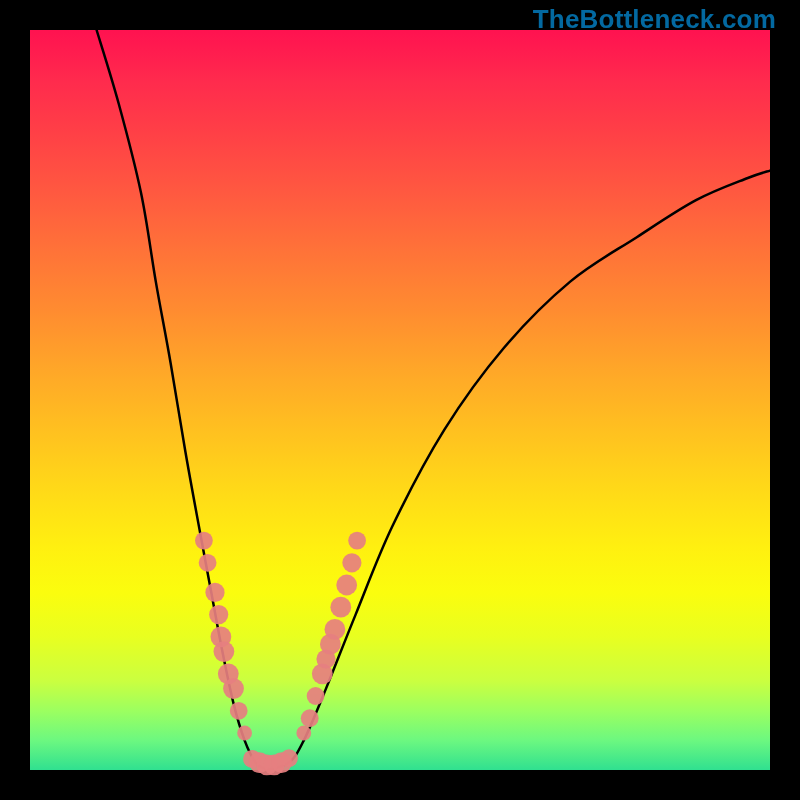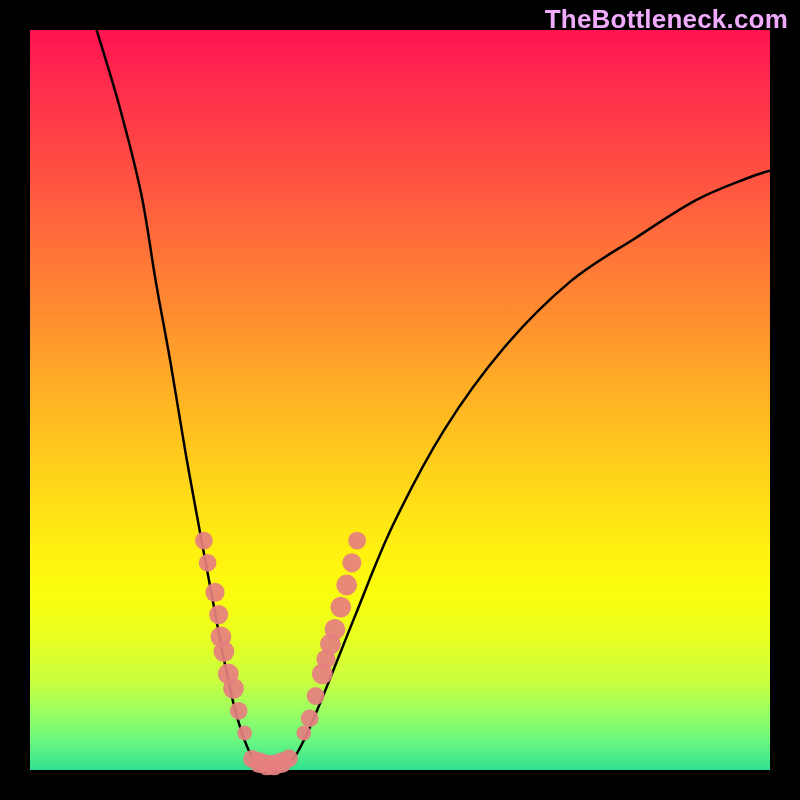--- a/index.html
+++ b/index.html
@@ -32,25 +32,25 @@
       #e8ff20 82%,
       #caff40 88%,
       #9cff60 92%,
       #6cf880 96%,
       #30e090 100%
     );
   }
   .watermark {
     position: absolute;
     top: 4px;
-    right: 12px;
+    right: 24px;
     font-family: Arial, Helvetica, sans-serif;
     font-size: 26px;
     font-weight: 600;
-    color: #f0abfc;
+    color: #0369a1;
     letter-spacing: 0.2px;
     z-index: 5;
   }
   svg.curve {
     position: absolute;
     inset: 0;
     width: 100%;
     height: 100%;
     overflow: visible;
   }

